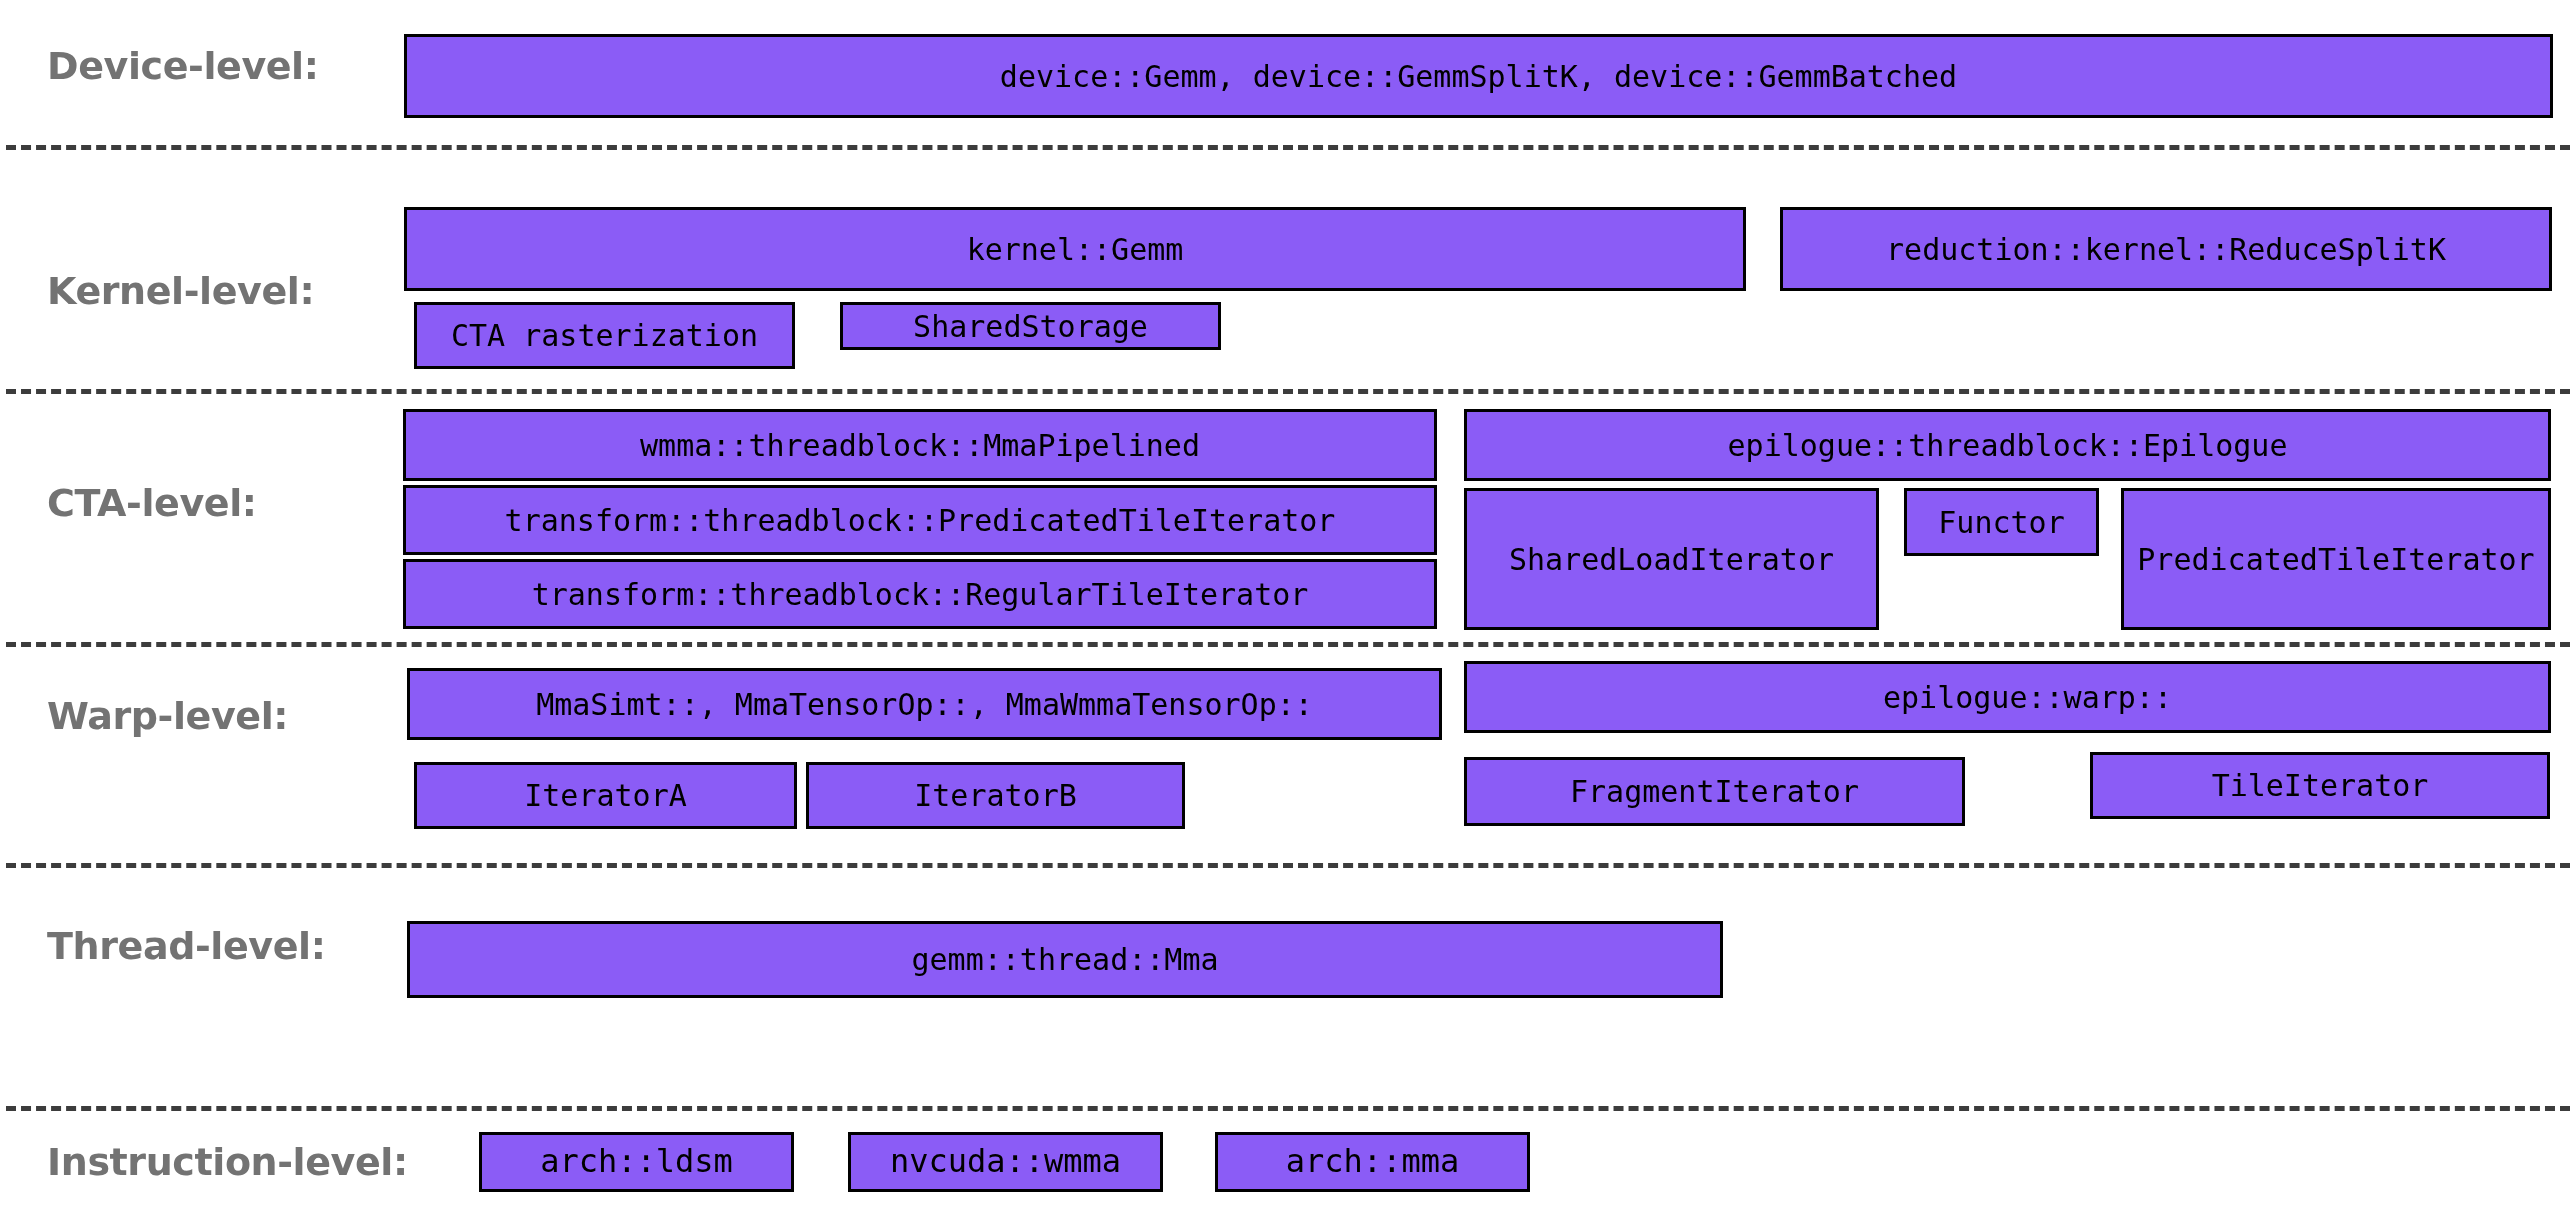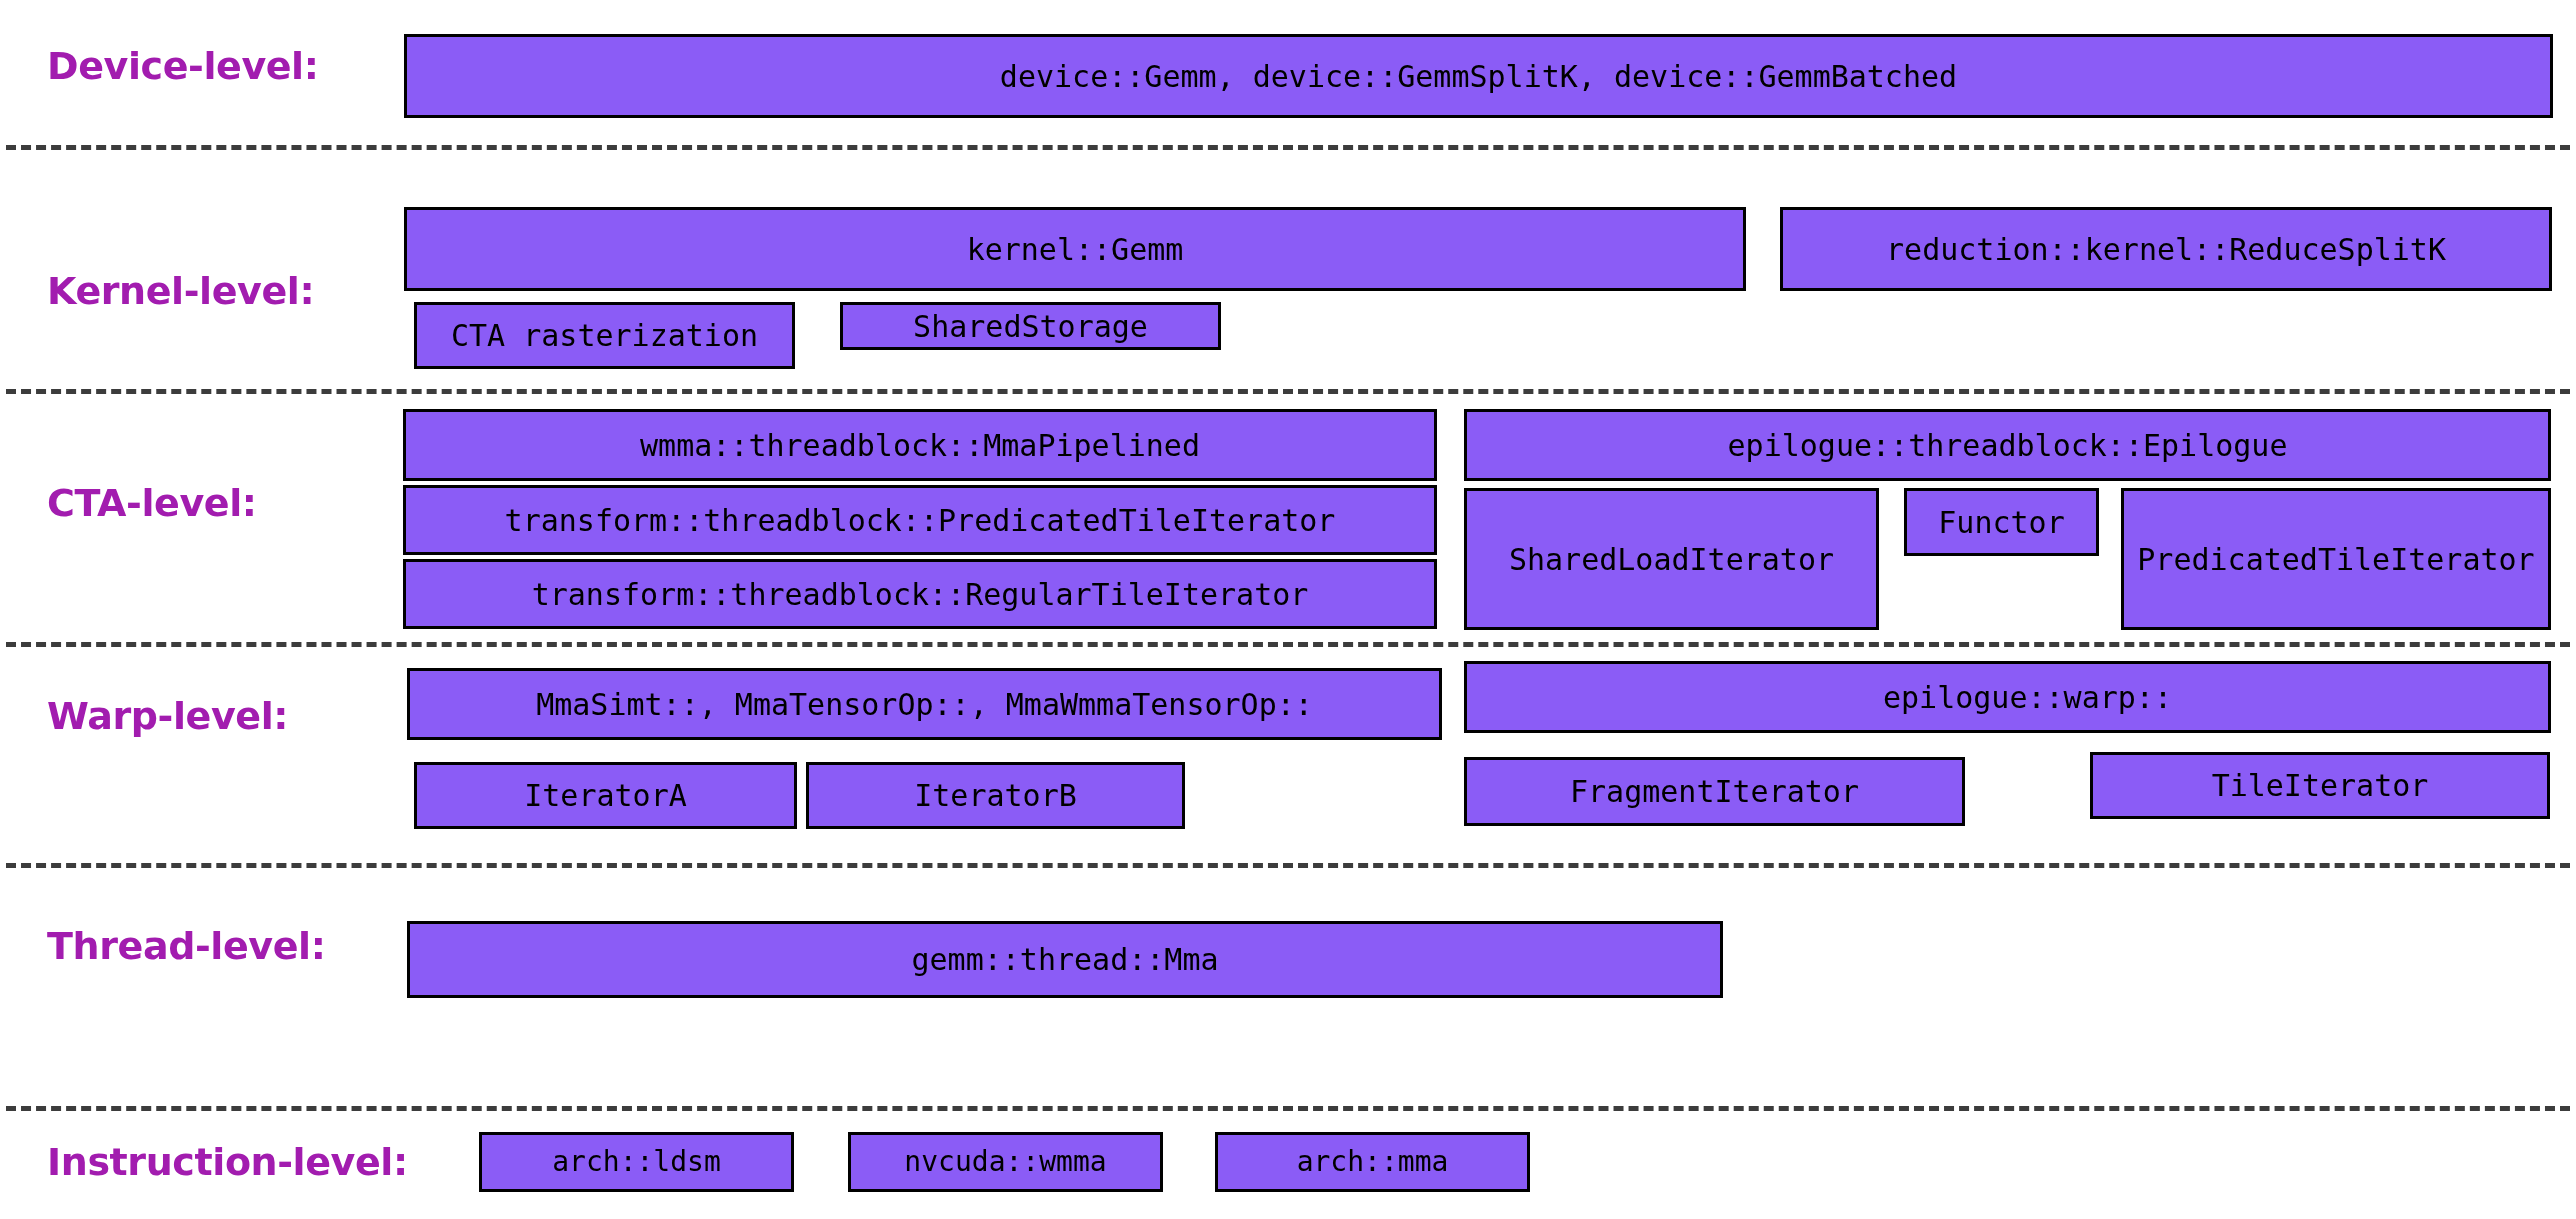--- a/index.html
+++ b/index.html
@@ -24,42 +24,42 @@
     height: 0;
     border-top: 5.4px dashed #3c3c3c;
   }
   .level-label {
     position: absolute;
     left: 47px;
     font-family: "DejaVu Sans", sans-serif;
     font-weight: 700;
     font-size: 38px;
     letter-spacing: -0.4px;
-    color: #a21caf;
+    color: #737373;
     white-space: nowrap;
     line-height: 1;
   }
   .box {
     position: absolute;
     box-sizing: border-box;
     border: 3.8px solid #000000;
     background: #8b5cf6;
     display: flex;
     align-items: center;
     justify-content: center;
     text-align: center;
   }
   .box > span {
     font-family: "DejaVu Sans Mono", monospace;
     font-size: 30px;
     color: #000000;
     white-space: nowrap;
     line-height: 1.1;
   }
-  .box.small > span { font-size: 28px; }
+  .box.small > span { font-size: 32px; }
 </style>
 </head>
 <body>
 
 <div id="canvas">
 
   <div class="level-label" style="top:47px;">Device-level:</div>
 
   <div class="box" style="left:404px; top:34px; width:2149px; height:84px;">
     <span>device::Gemm, device::GemmSplitK, device::GemmBatched</span>

